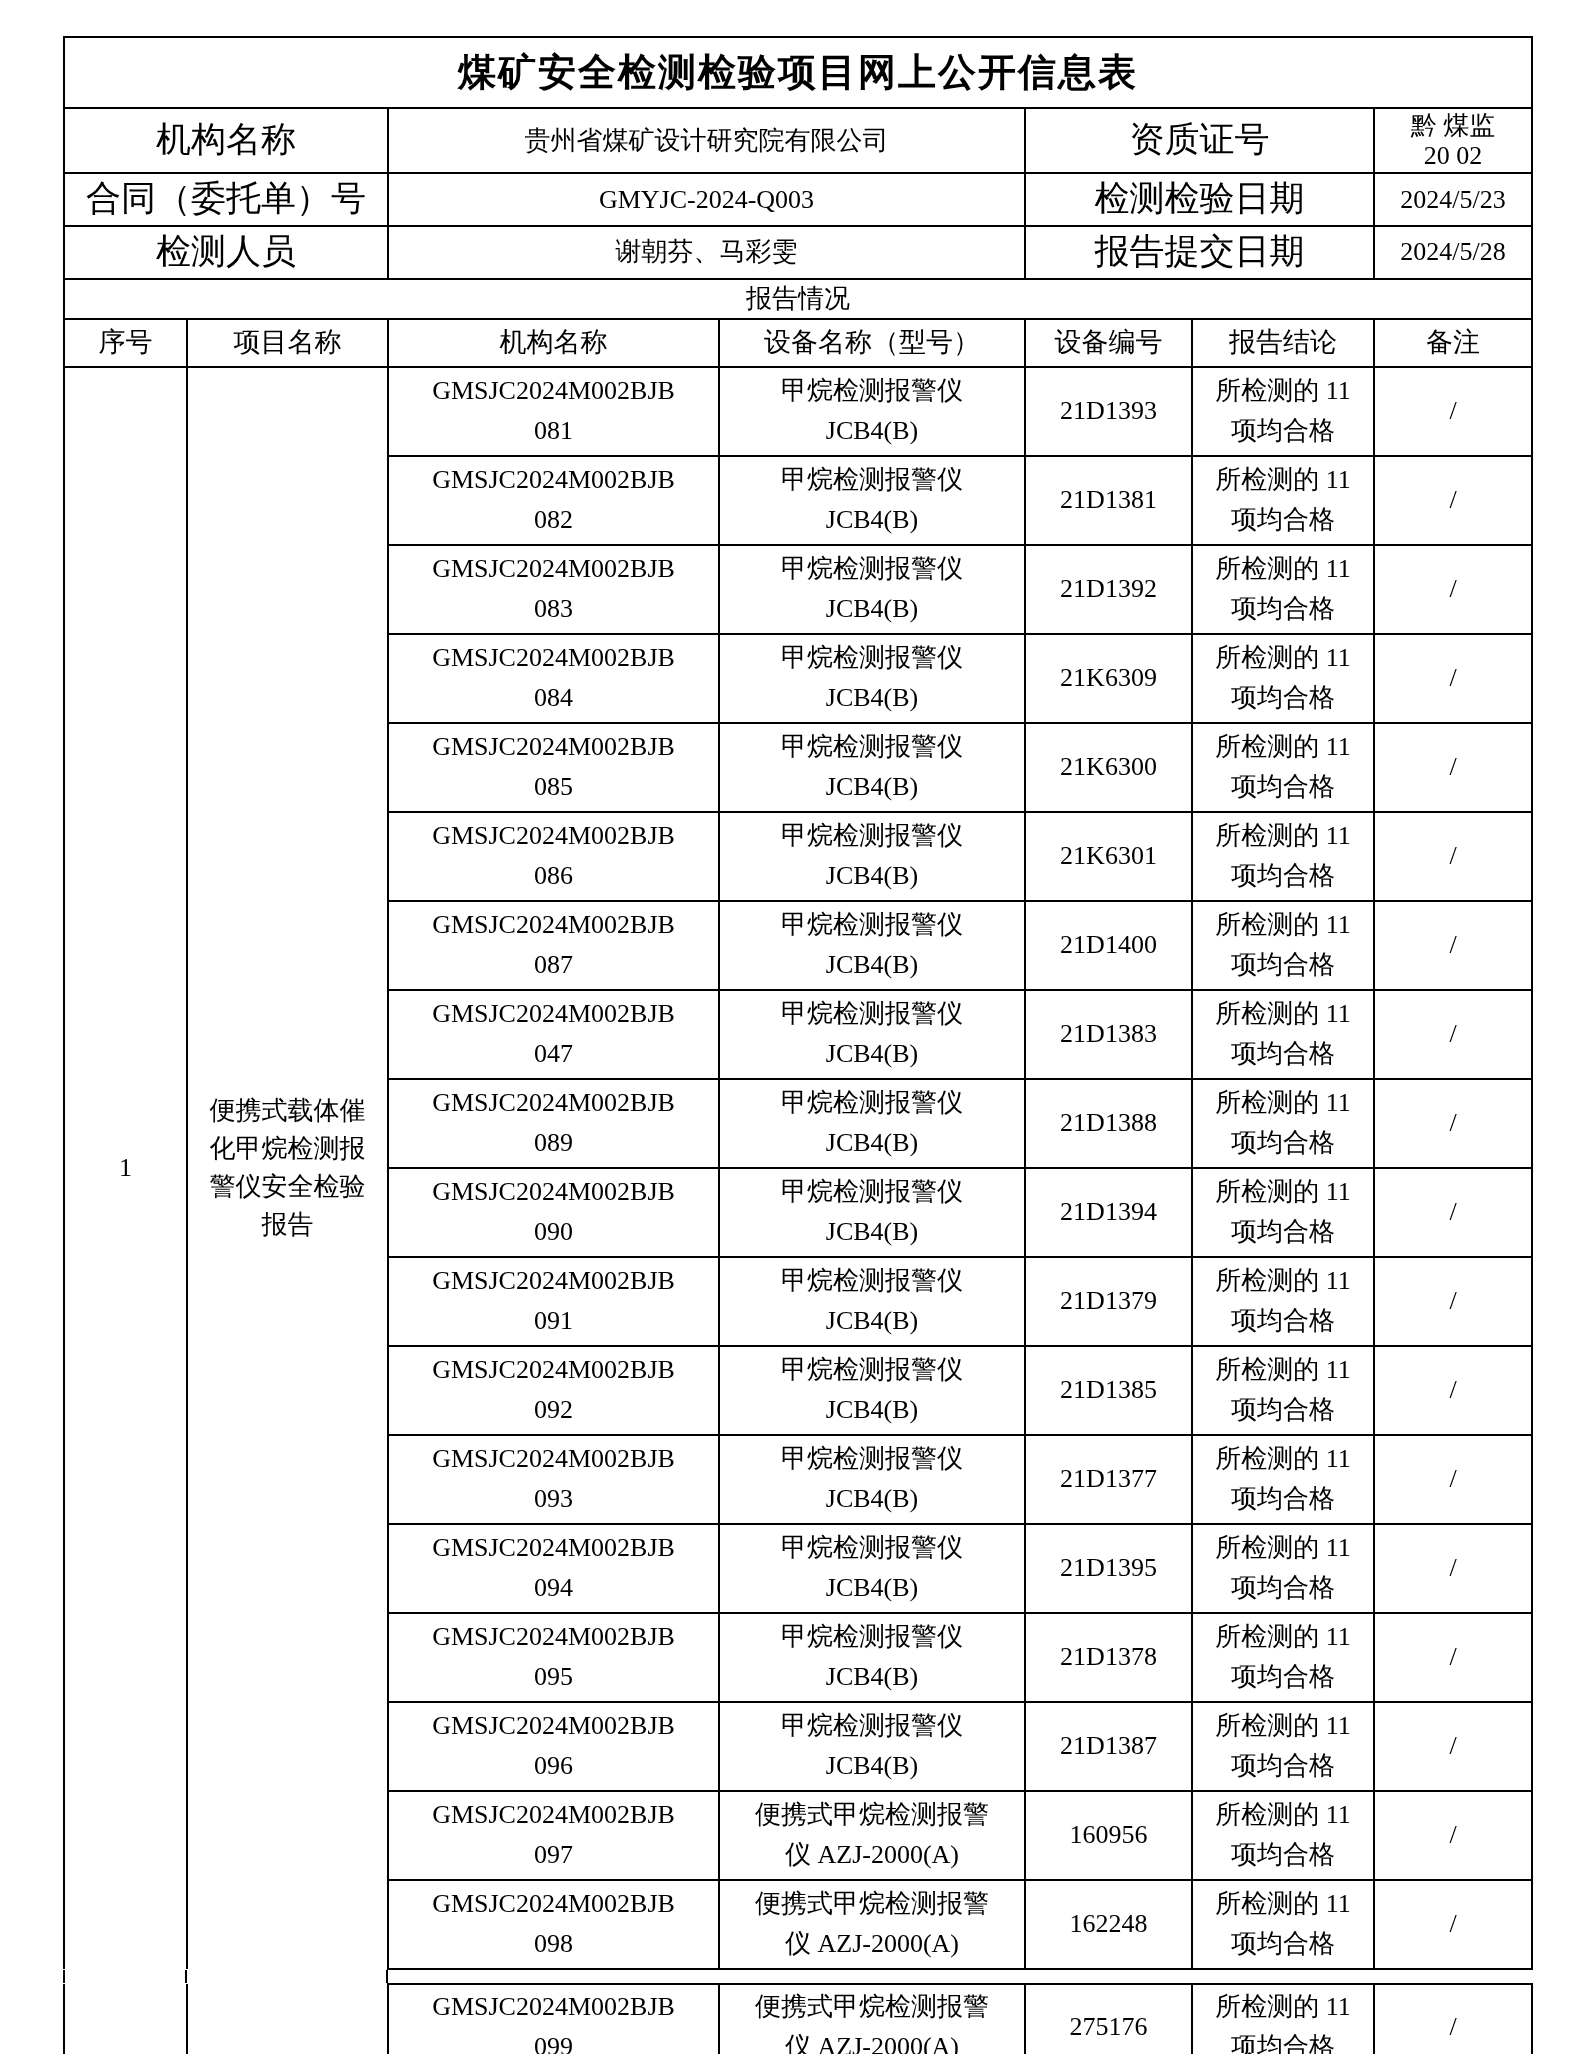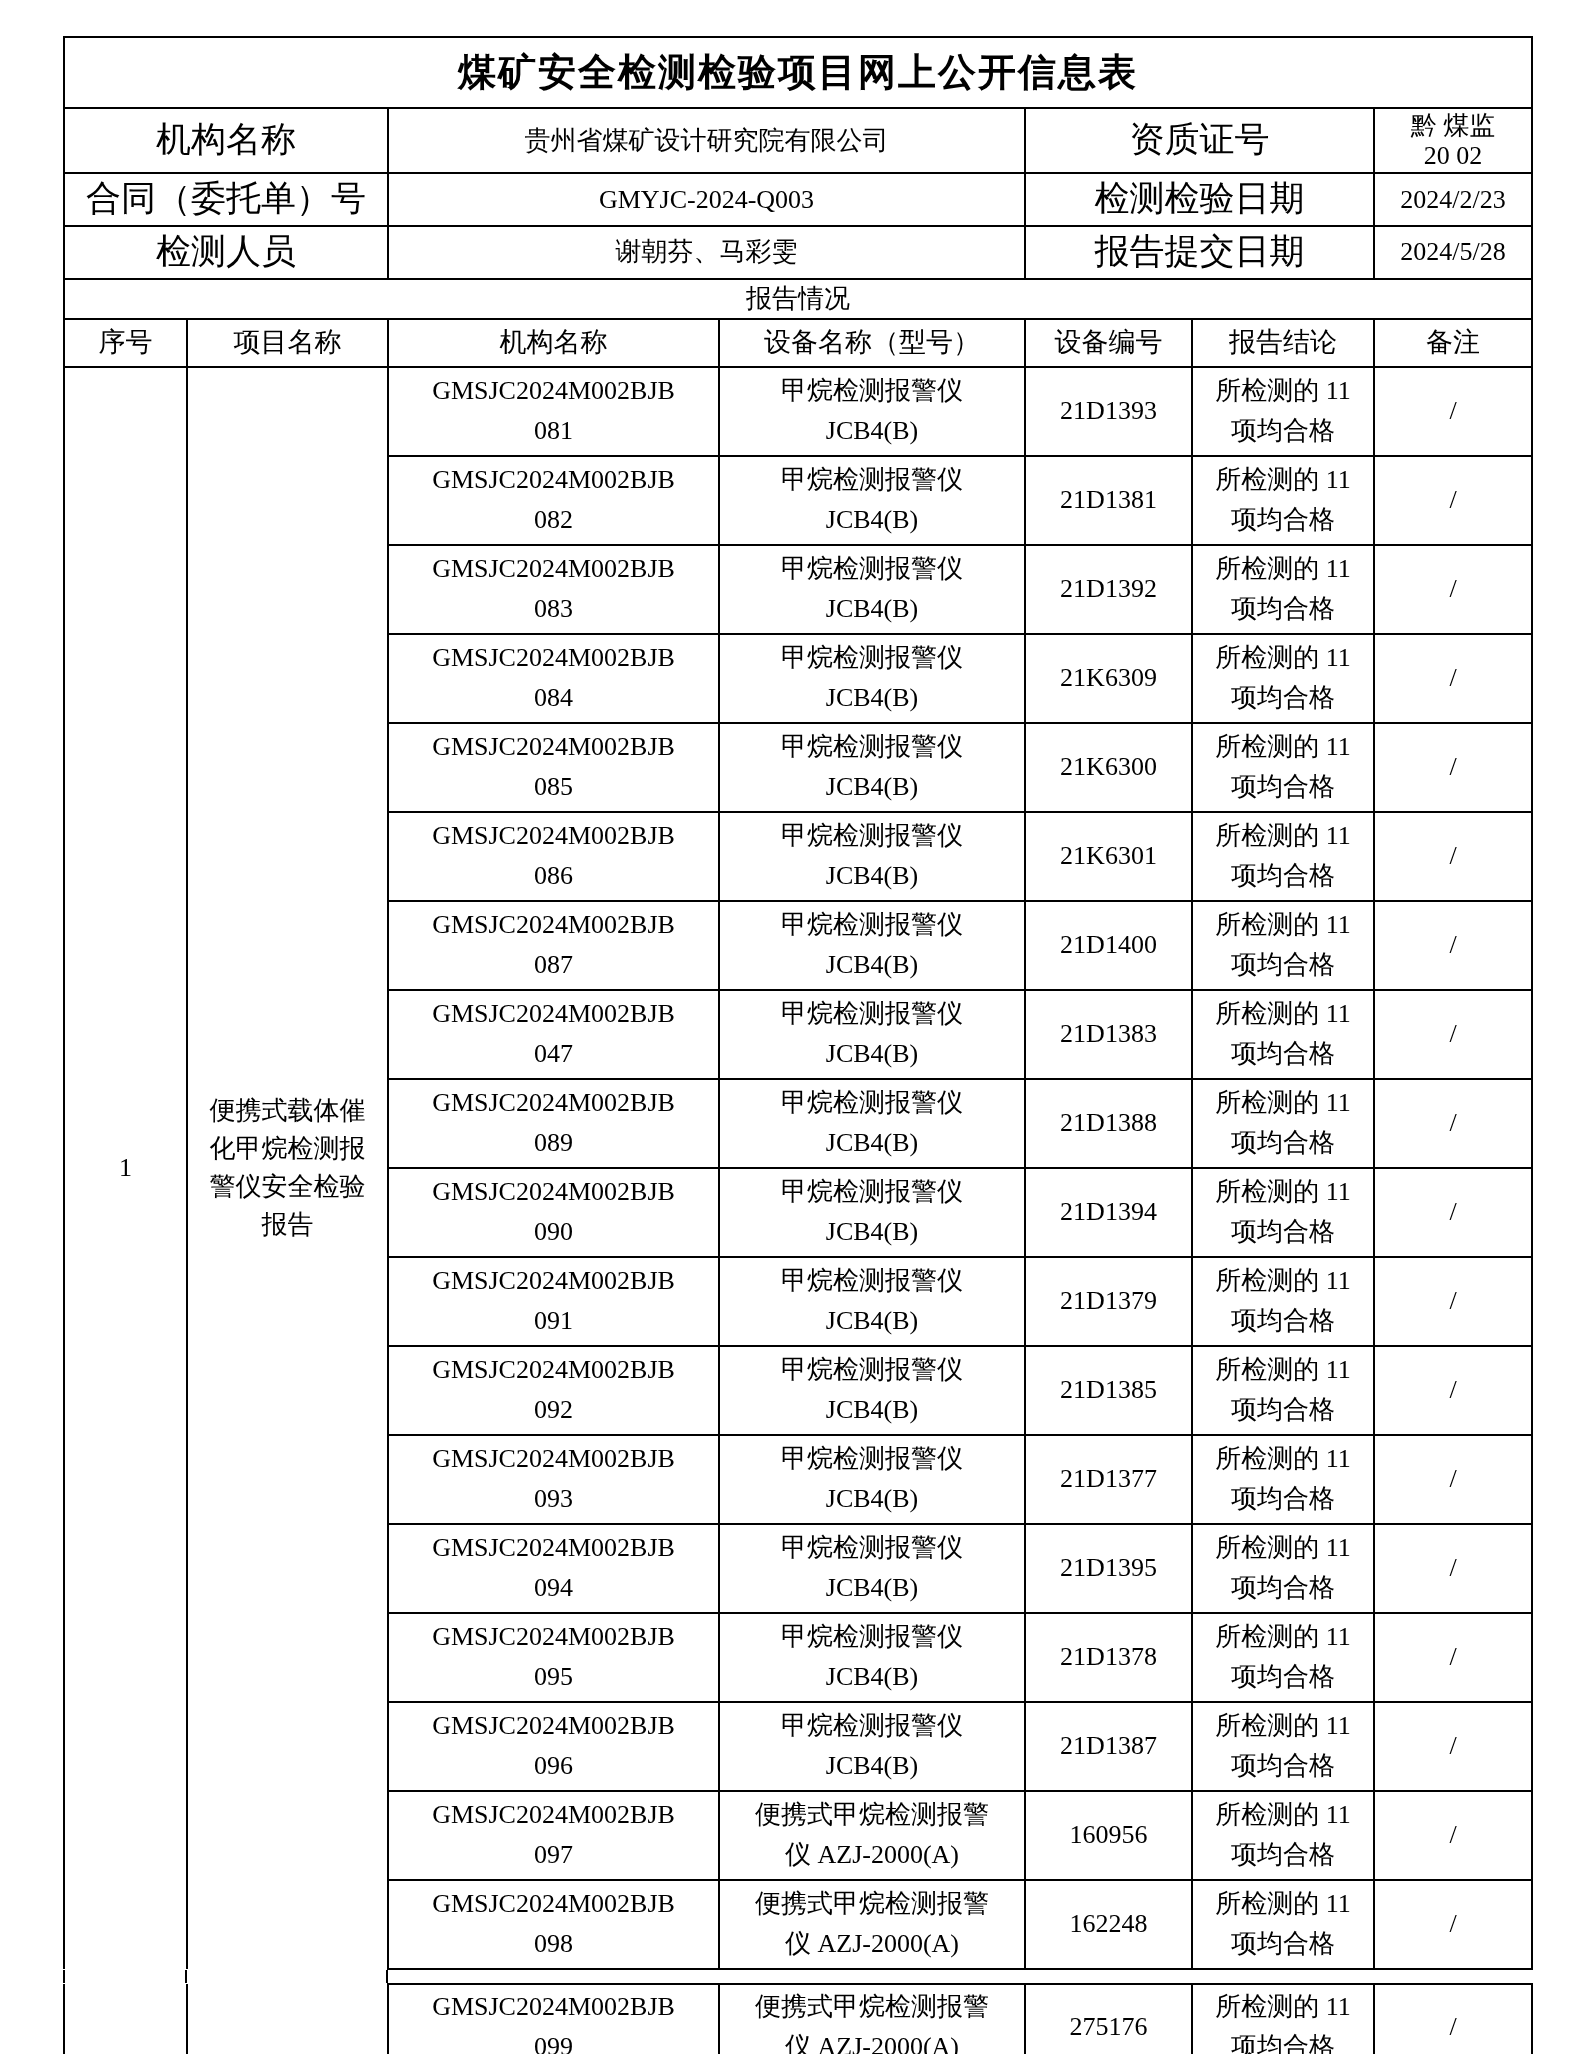--- a/index.html
+++ b/index.html
@@ -60,21 +60,21 @@
           <td colspan="2" class="lbl">资质证号</td>
           <td>
             <div class="two-line">黔 煤监</div>
             <div class="two-line">20 02</div>
           </td>
         </tr>
         <tr class="rowB">
           <td colspan="2" class="lbl">合同（委托单）号</td>
           <td colspan="2">GMYJC-2024-Q003</td>
           <td colspan="2" class="lbl">检测检验日期</td>
-          <td>2024/2/23</td>
+          <td>2024/5/23</td>
         </tr>
         <tr class="rowC">
           <td colspan="2" class="lbl">检测人员</td>
           <td colspan="2">谢朝芬、马彩雯</td>
           <td colspan="2" class="lbl">报告提交日期</td>
           <td>2024/5/28</td>
         </tr>
         <tr class="rowD">
           <td colspan="7">报告情况</td>
         </tr>

